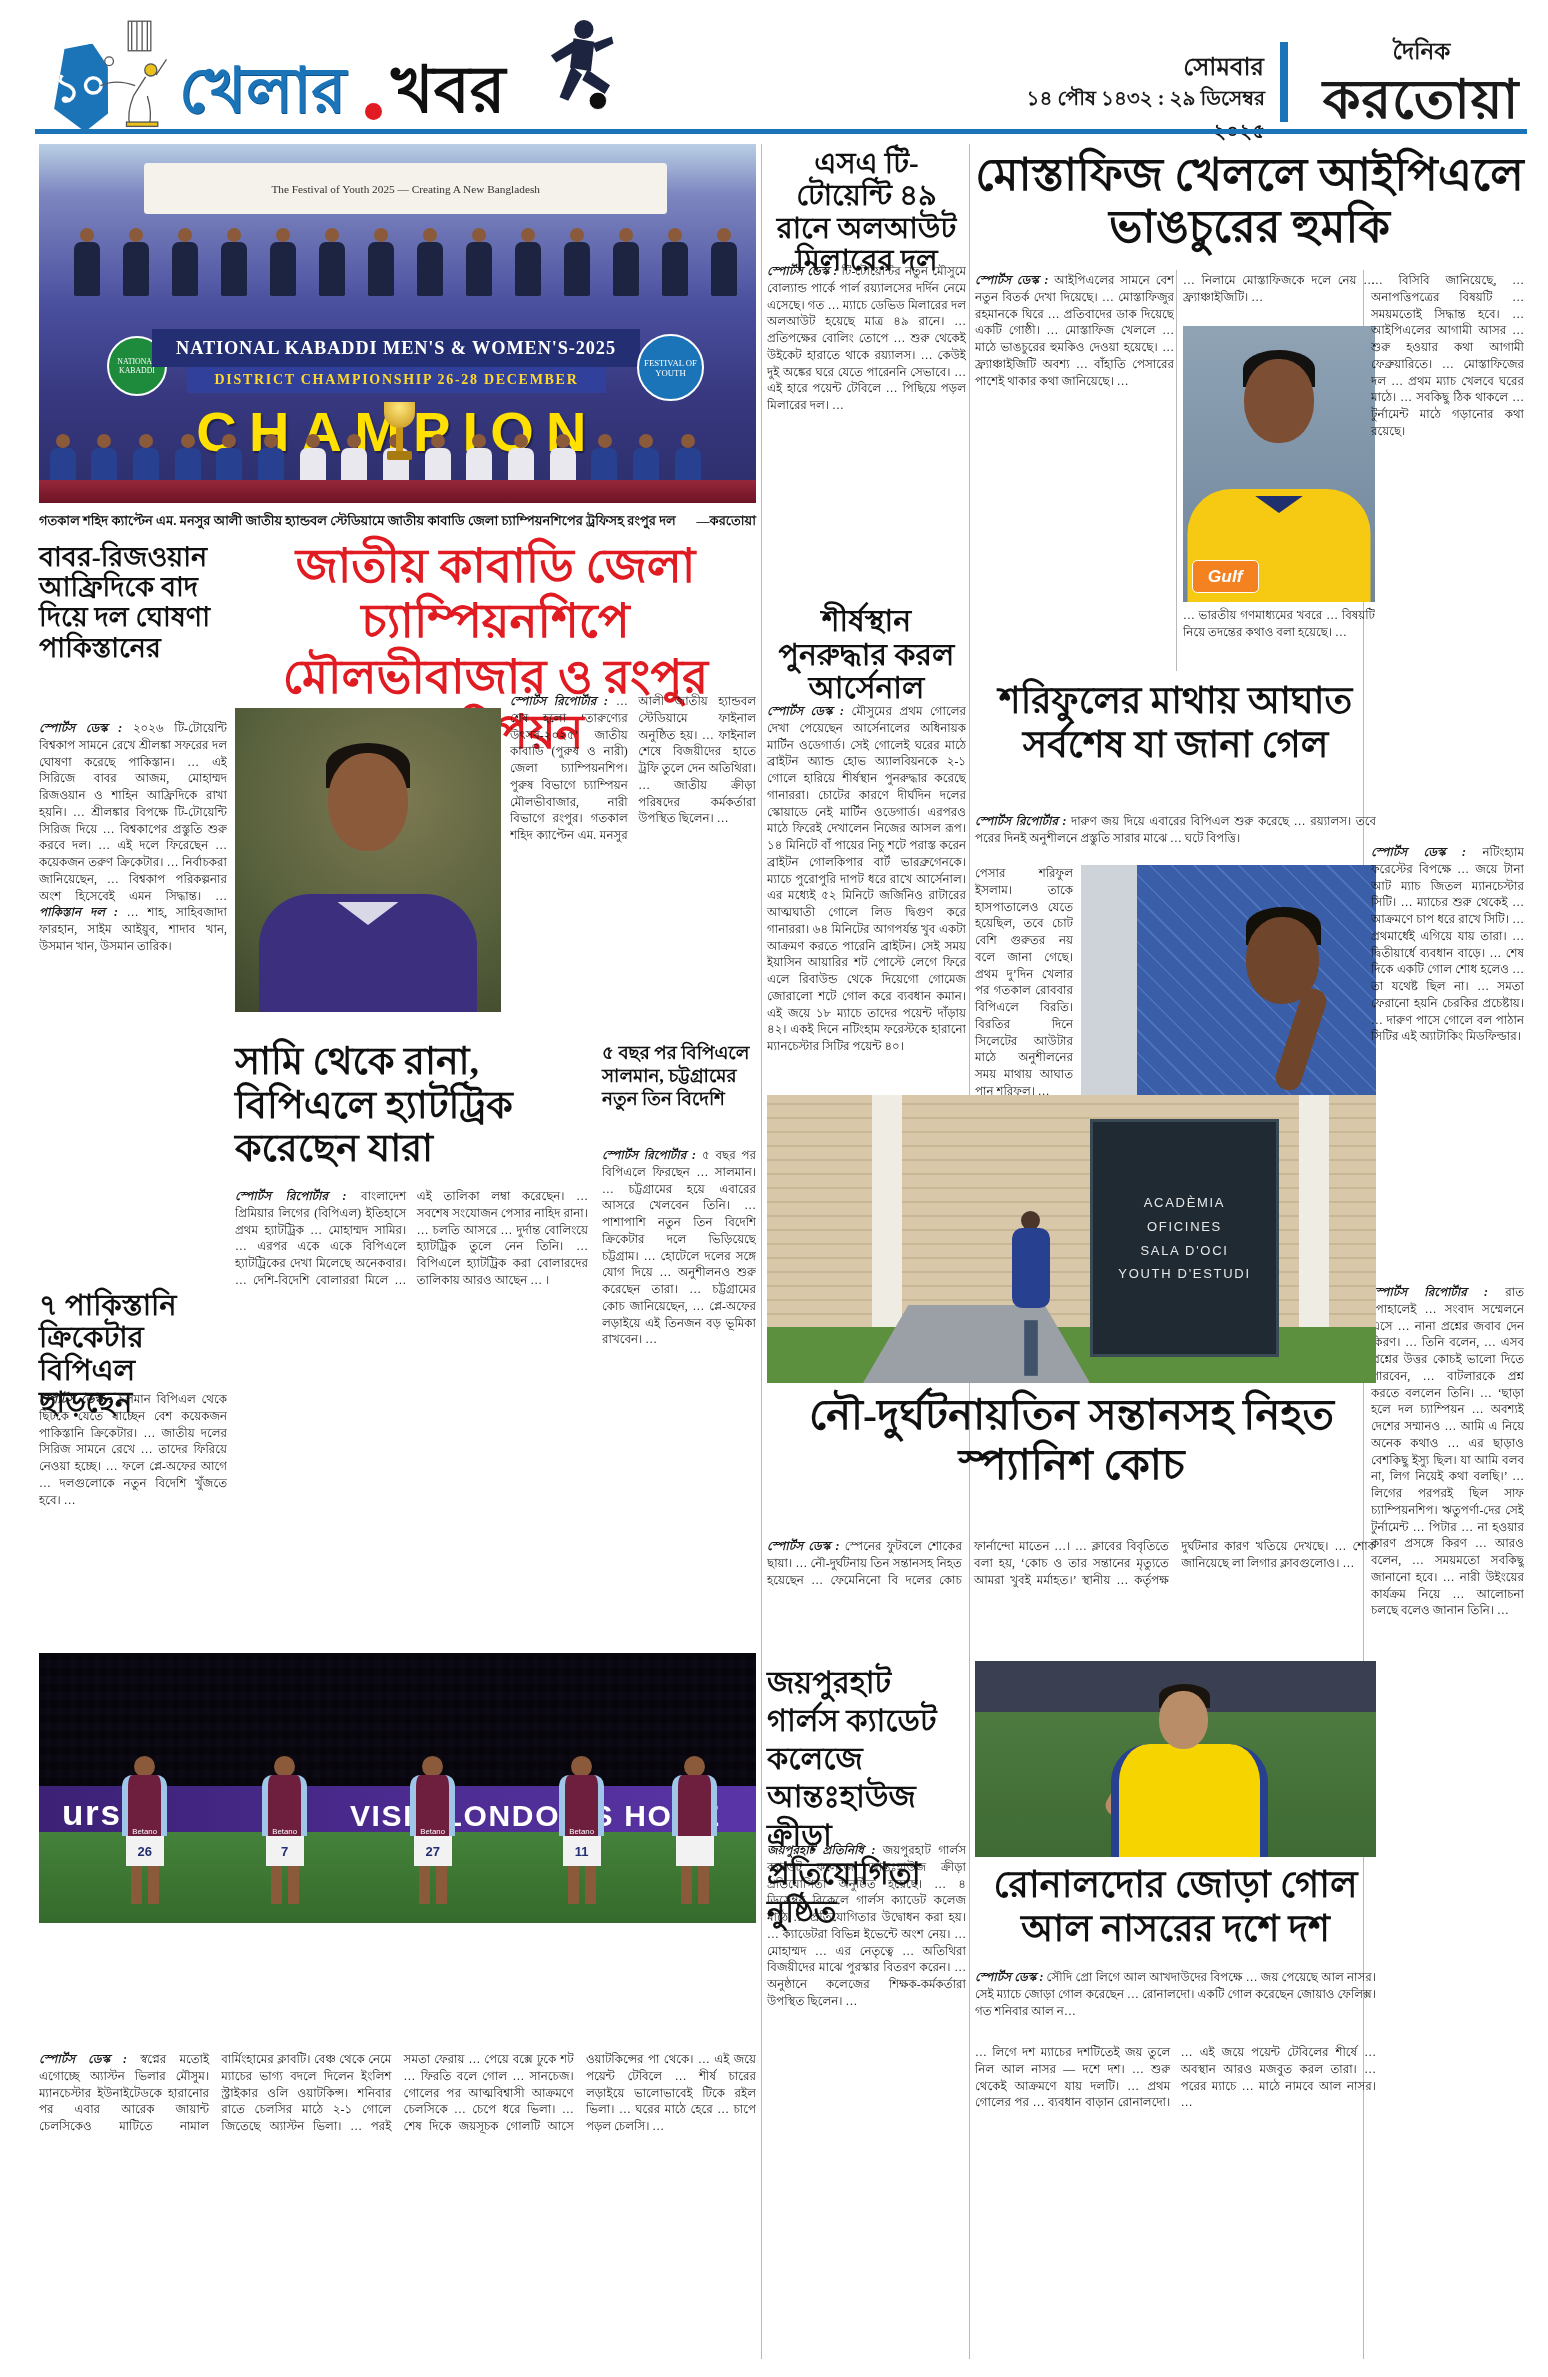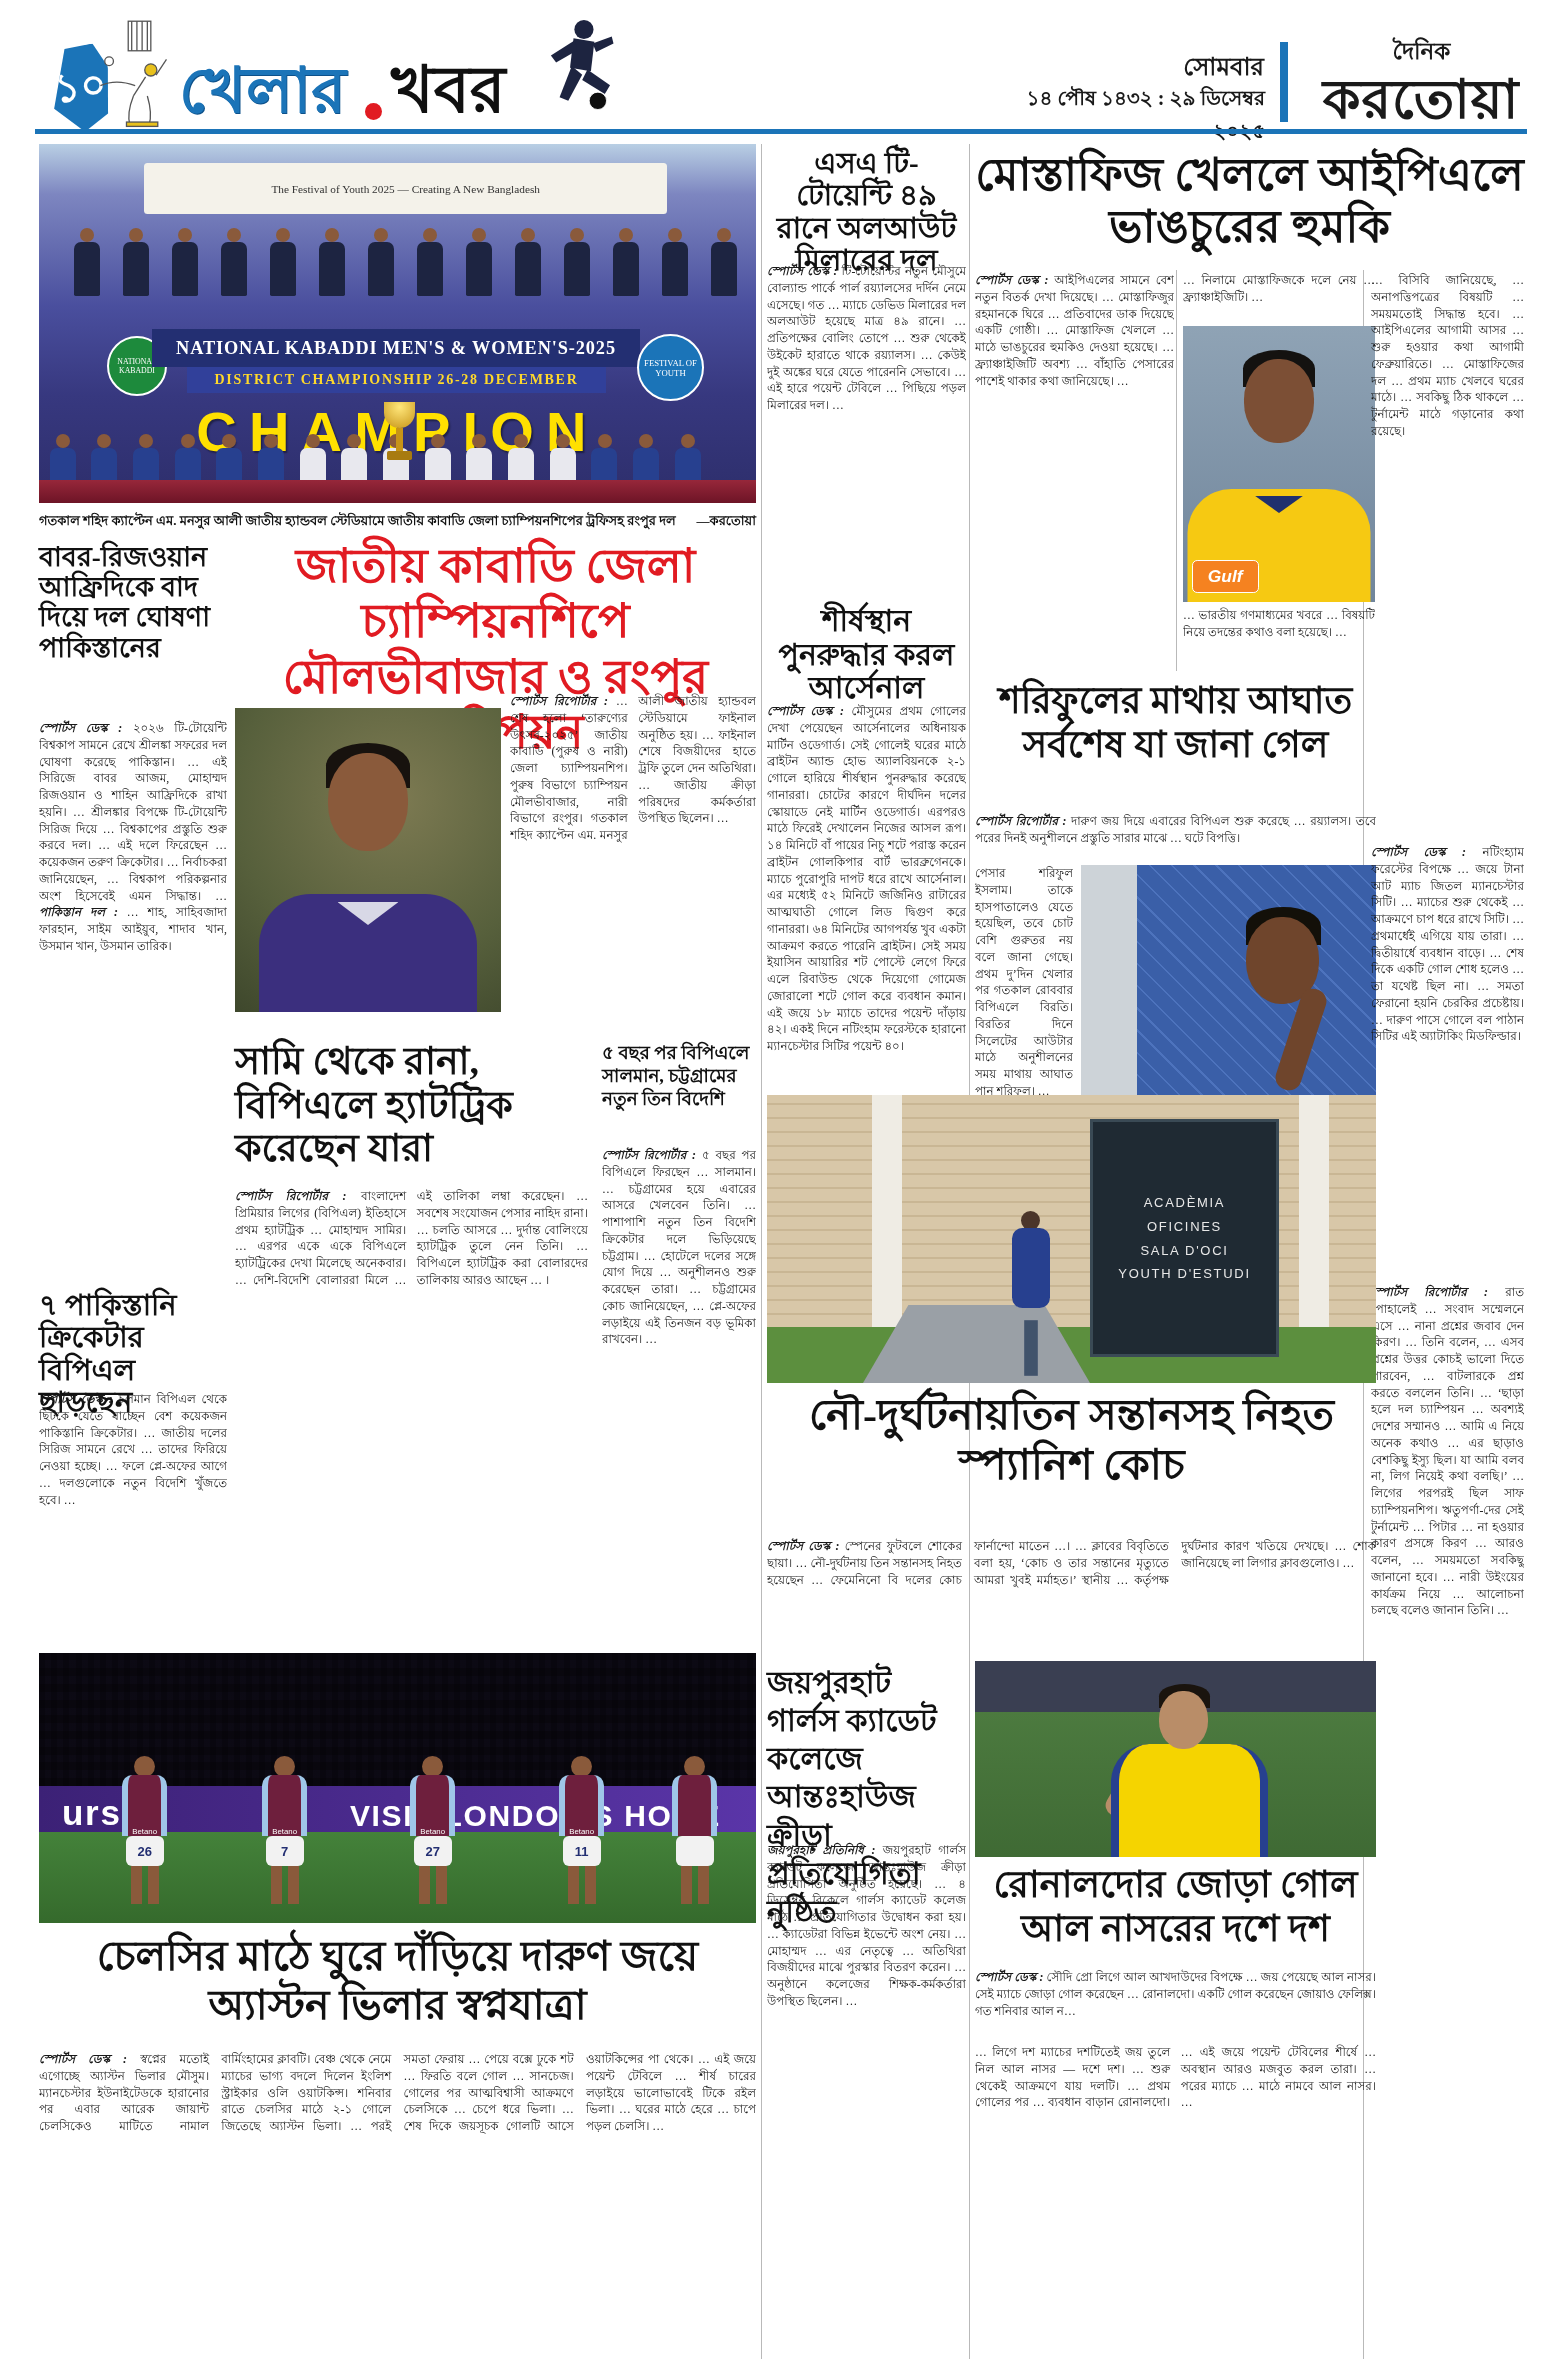--- a/index.html
+++ b/index.html
@@ -101,21 +101,21 @@
   .villa .board{position:absolute;left:0;top:133px;width:100%;height:47px;background:linear-gradient(90deg,#3c2176,#5a35a8);
      color:#fff;display:flex;align-items:flex-end;}
   .villa .board .urs{font-size:35px;font-weight:bold;margin-left:23px;letter-spacing:1.7px;font-family:"Liberation Sans",sans-serif;}
   .villa .board .btxt{margin-left:auto;margin-right:35px;font-size:30px;font-weight:bold;letter-spacing:1.7px;font-family:"Liberation Sans",sans-serif;}
   .villa .pitch{position:absolute;left:0;bottom:0;width:100%;height:91px;background:linear-gradient(180deg,#44823a,#356a2c);}
   .vplayer{position:absolute;bottom:19px;width:56px;height:148px;}
   .vplayer .vhead{position:absolute;left:17.4px;top:0;width:21px;height:21px;border-radius:50%;background:#8a5a3b;}
   .vplayer .vshirt{position:absolute;left:5.2px;top:19px;width:45px;height:61px;border-radius:10.5px 10.5px 0 0;background:#6e1f3d;border-left:6.1px solid #9fc6e8;border-right:6.1px solid #9fc6e8;box-sizing:border-box;
      color:#fff;font-size:7.8px;display:flex;align-items:flex-end;justify-content:center;font-family:"Liberation Sans",sans-serif;}
   .vplayer .vshorts{position:absolute;left:8.7px;top:80px;width:38px;height:30px;background:#f2f2f2;color:#232f72;
-     font-size:13px;font-weight:bold;display:flex;align-items:center;justify-content:center;font-family:"Liberation Sans",sans-serif;border-radius:6px;}
+     font-size:13px;font-weight:bold;display:flex;align-items:center;justify-content:center;font-family:"Liberation Sans",sans-serif;}
   .vplayer .vlegs{position:absolute;left:14px;top:110px;width:28px;height:38px;background:linear-gradient(90deg,#8a5a3b 40%,transparent 40% 60%,#8a5a3b 60%);}
   
   .ron{background:linear-gradient(180deg,#3a3f52 0 26%,#4c7a3f 26%,#3f6a34 100%);}
   .ron .head{position:absolute;left:46%;top:30px;width:49px;height:58px;border-radius:48%;background:#b98d68;}
   .ron .hair{position:absolute;left:46%;top:23px;width:51px;height:24.4px;border-radius:50% 50% 0 0;background:#1a140e;}
   .ron .jersey{position:absolute;left:34%;bottom:0;width:157px;height:113px;border-radius:38px 38px 0 0;background:#f5d400;border-left:8.7px solid #27408f;border-right:8.7px solid #27408f;box-sizing:border-box;}
   .ron .arm{position:absolute;width:23px;height:75px;background:#b98d68;border-radius:10.5px;}
   
   .subhead{font-weight:bold;font-size:18.3px;line-height:1.25;color:#111;}
 </style>
@@ -305,23 +305,20 @@
       <div class="vshorts">11</div>
         <div class="vlegs"></div>
     </div>
     <div class="vplayer" style="left:628px">
       <div class="vhead"></div>
         <div class="vshirt"></div>
         <div class="vshorts"></div>
         <div class="vlegs"></div>
     </div>
   </div>
-  <div class="abs hl center" style="left:39px;top:1932px;width:717px;font-size:41px;line-height:1.2">
-    <span>চেলসির মাঠে ঘুরে দাঁড়িয়ে দারুণ জয়ে অ্যাস্টন ভিলার স্বপ্নযাত্রা</span>
-  </div>
   <div class="abs body-txt cols4" style="left:39px;top:2051px;width:717px;height:307px">
     <p><span class="byl">স্পোর্টস ডেস্ক :</span>
        <span>স্বপ্নের মতোই এগোচ্ছে অ্যাস্টন ভিলার মৌসুম। ম্যানচেস্টার ইউনাইটেডকে হারানোর পর এবার আরেক জায়ান্ট চেলসিকেও মাটিতে নামাল বার্মিংহামের ক্লাবটি। বেঞ্চ থেকে নেমে ম্যাচের ভাগ্য বদলে দিলেন ইংলিশ স্ট্রাইকার ওলি ওয়াটকিন্স। শনিবার রাতে চেলসির মাঠে ২-১ গোলে জিতেছে অ্যাস্টন ভিলা। … পরই সমতা ফেরায় … পেয়ে বক্সে ঢুকে শট … ফিরতি বলে গোল … সানচেজ। গোলের পর আত্মবিশ্বাসী আক্রমণে চেলসিকে … চেপে ধরে ভিলা। … শেষ দিকে জয়সূচক গোলটি আসে ওয়াটকিন্সের পা থেকে। … এই জয়ে পয়েন্ট টেবিলে … শীর্ষ চারের লড়াইয়ে ভালোভাবেই টিকে রইল ভিলা। … ঘরের মাঠে হেরে … চাপে পড়ল চেলসি। …</span></p>
   </div>
 
   <div class="abs hl center" style="left:767px;top:147px;width:199px;font-size:29px">
     <span>এসএ টি-টোয়েন্টি ৪৯ রানে অলআউট মিলারের দল</span>
   </div>
   <div class="abs body-txt" style="left:767px;top:263px;width:199px;height:333px">
     <p><span class="byl">স্পোর্টস ডেস্ক :</span>

